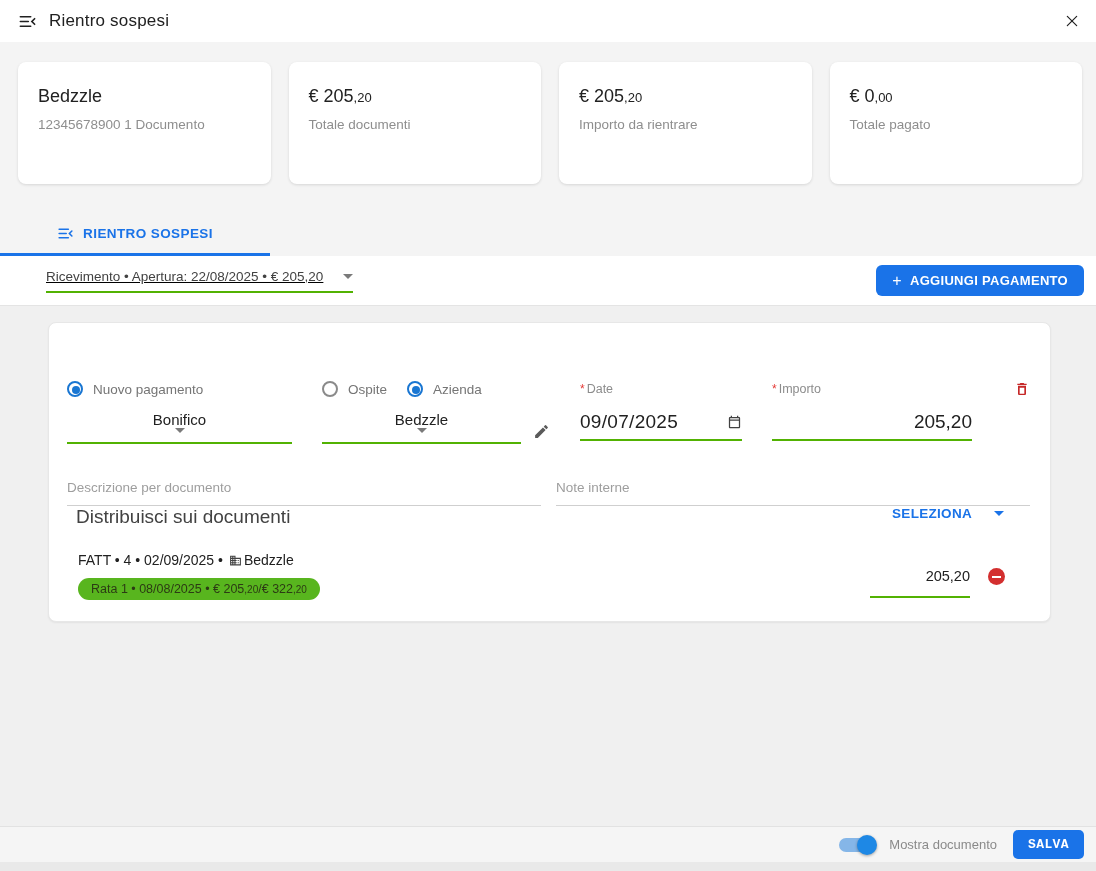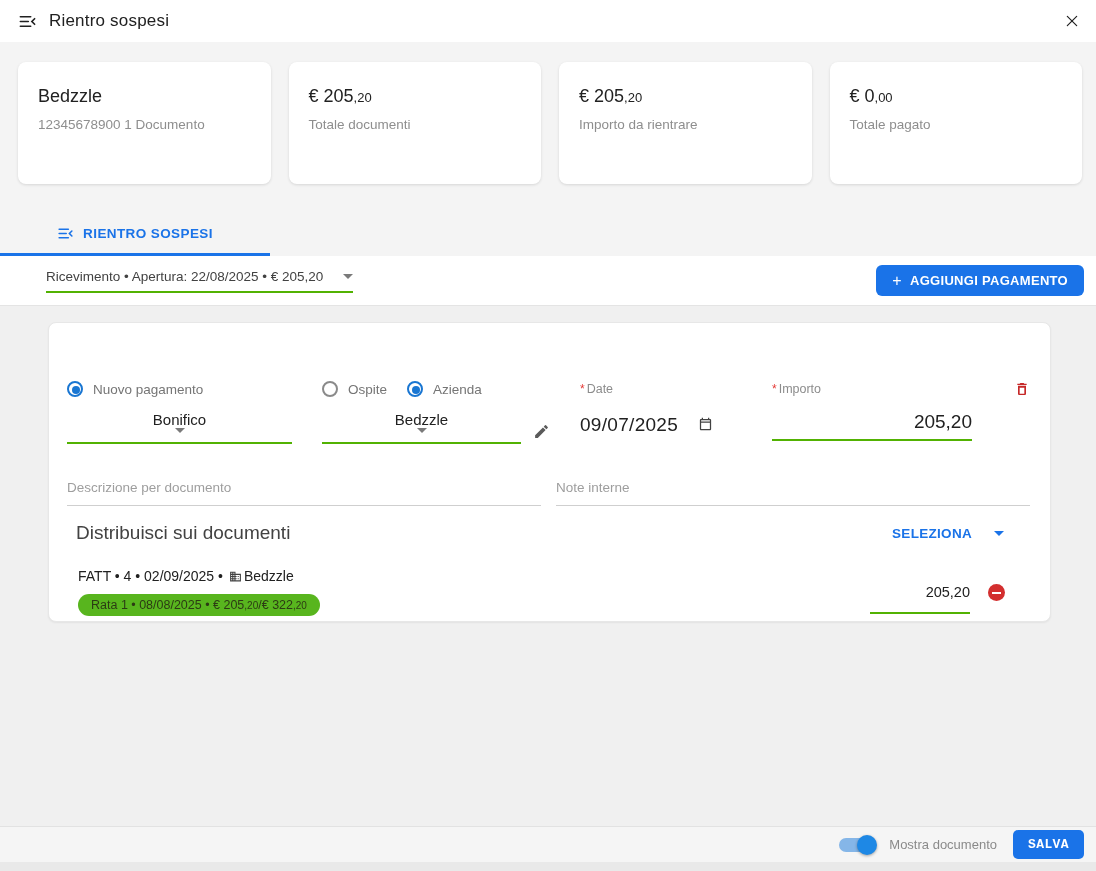--- a/index.html
+++ b/index.html
@@ -23,21 +23,21 @@
 
   
   .tabbar { height:46px; background:#f4f4f4; display:flex; flex:0 0 auto; }
   .tab { width:270px; position:relative; display:flex; align-items:center; justify-content:center; gap:9px;
     color:#1a73e8; font-size:13.5px; font-weight:bold; letter-spacing:.4px; cursor:pointer; }
   .tab .ind { position:absolute; left:0; bottom:0; width:100%; height:3px; background:#1a73e8; }
 
   
   .toolbar { height:50px; background:#fff; border-bottom:1px solid #e4e4e4; display:flex; align-items:center;
     padding:0 12px 0 46px; flex:0 0 auto; }
-  .res-select { display:inline-block; cursor:pointer; }
+  .res-select { display:inline-block; cursor:pointer;text-decoration:underline; }
   .res-select .line1 { display:flex; align-items:center; gap:20px; font-size:13.5px; color:#424242; padding-bottom:7px; }
   .res-select .uline { height:2px; background:#52b202; }
   .toolbar .spacer { flex:1; }
   .btn-primary { background:#1a73e8; color:#fff; border:none; border-radius:6px; height:31px; padding:0 16px;
     font-size:13px; font-weight:bold; letter-spacing:.3px; display:inline-flex; align-items:center; gap:8px;
     cursor:pointer; font-family:"Liberation Sans", sans-serif; }
   .btn-primary .plus { font-size:16px; font-weight:normal; }
 
   
   .content { flex:1; background:#f0f0f0; overflow:hidden; }
@@ -57,32 +57,32 @@
 
   .field-row { margin-top:12px; }
   .mat-select { display:flex; flex-direction:column; cursor:pointer; }
   .mat-select .val { display:flex; align-items:center; justify-content:space-between; font-size:15px; color:#212121; padding-bottom:9px;flex-direction:column; }
   .g-uline { height:2px; background:#52b202; }
   .caret { width:0; height:0; border-left:5px solid transparent; border-right:5px solid transparent; border-top:5px solid #7a7a7a; }
   .caret.blue { border-top-color:#1a73e8; }
   .sel-pencil { display:flex; align-items:flex-end; gap:12px; }
   .sel-pencil .mat-select { flex:1; }
   .txt-input { border:none; outline:none; background:transparent; font-family:"Liberation Sans", sans-serif; color:#212121; width:100%; }
-  .date-cell { display:flex; }
+  .date-cell { display:flex; flex-direction:column; }
   .date-cell .val { display:flex; align-items:center; justify-content:space-between; padding-bottom:6px; }
   .date-cell input { font-size:19px; letter-spacing:.3px; width:118px; }
   .amt-cell { display:flex; flex-direction:column; }
   .amt-cell input { font-size:19px; text-align:right; padding-bottom:6px; }
 
   .desc-row { margin-top:34px; display:grid; grid-template-columns:1fr 1fr; column-gap:15px; }
   .line-field { border-bottom:1px solid #cfcfcf; padding-bottom:9px; }
   .line-field input { font-size:13.5px; }
   .line-field input::placeholder { color:#9e9e9e; opacity:1; }
 
-  .dist-head { margin-top:16px; display:flex; align-items:center; justify-content:space-between; padding:0 26px 0 9px; }
+  .dist-head { display:flex; align-items:flex-start; justify-content:space-between; padding:0 26px 0 9px; }
   .dist-title { font-size:19px; color:#424242; }
   .link-blue { display:flex; align-items:center; gap:22px; color:#1a73e8; font-size:13.5px; font-weight:bold; letter-spacing:.3px; cursor:pointer; }
 
   .doc-row { margin-top:24px; display:flex; padding:0 25px 0 11px; }
   .doc-left { flex:1; }
   .doc-title { font-size:14px; color:#212121; display:flex; align-items:center; gap:2px; }
   .doc-title .bld { margin-left:4px; display:inline-flex; }
   .doc-details { font-size:12px; color:#757575; margin-top:4px; }
   .chip { display:inline-flex; align-items:baseline; margin-top:10px; background:#58b51e; border-radius:11px;
     padding:4px 13px; font-size:12.5px; color:#2c3b14; cursor:pointer; }

